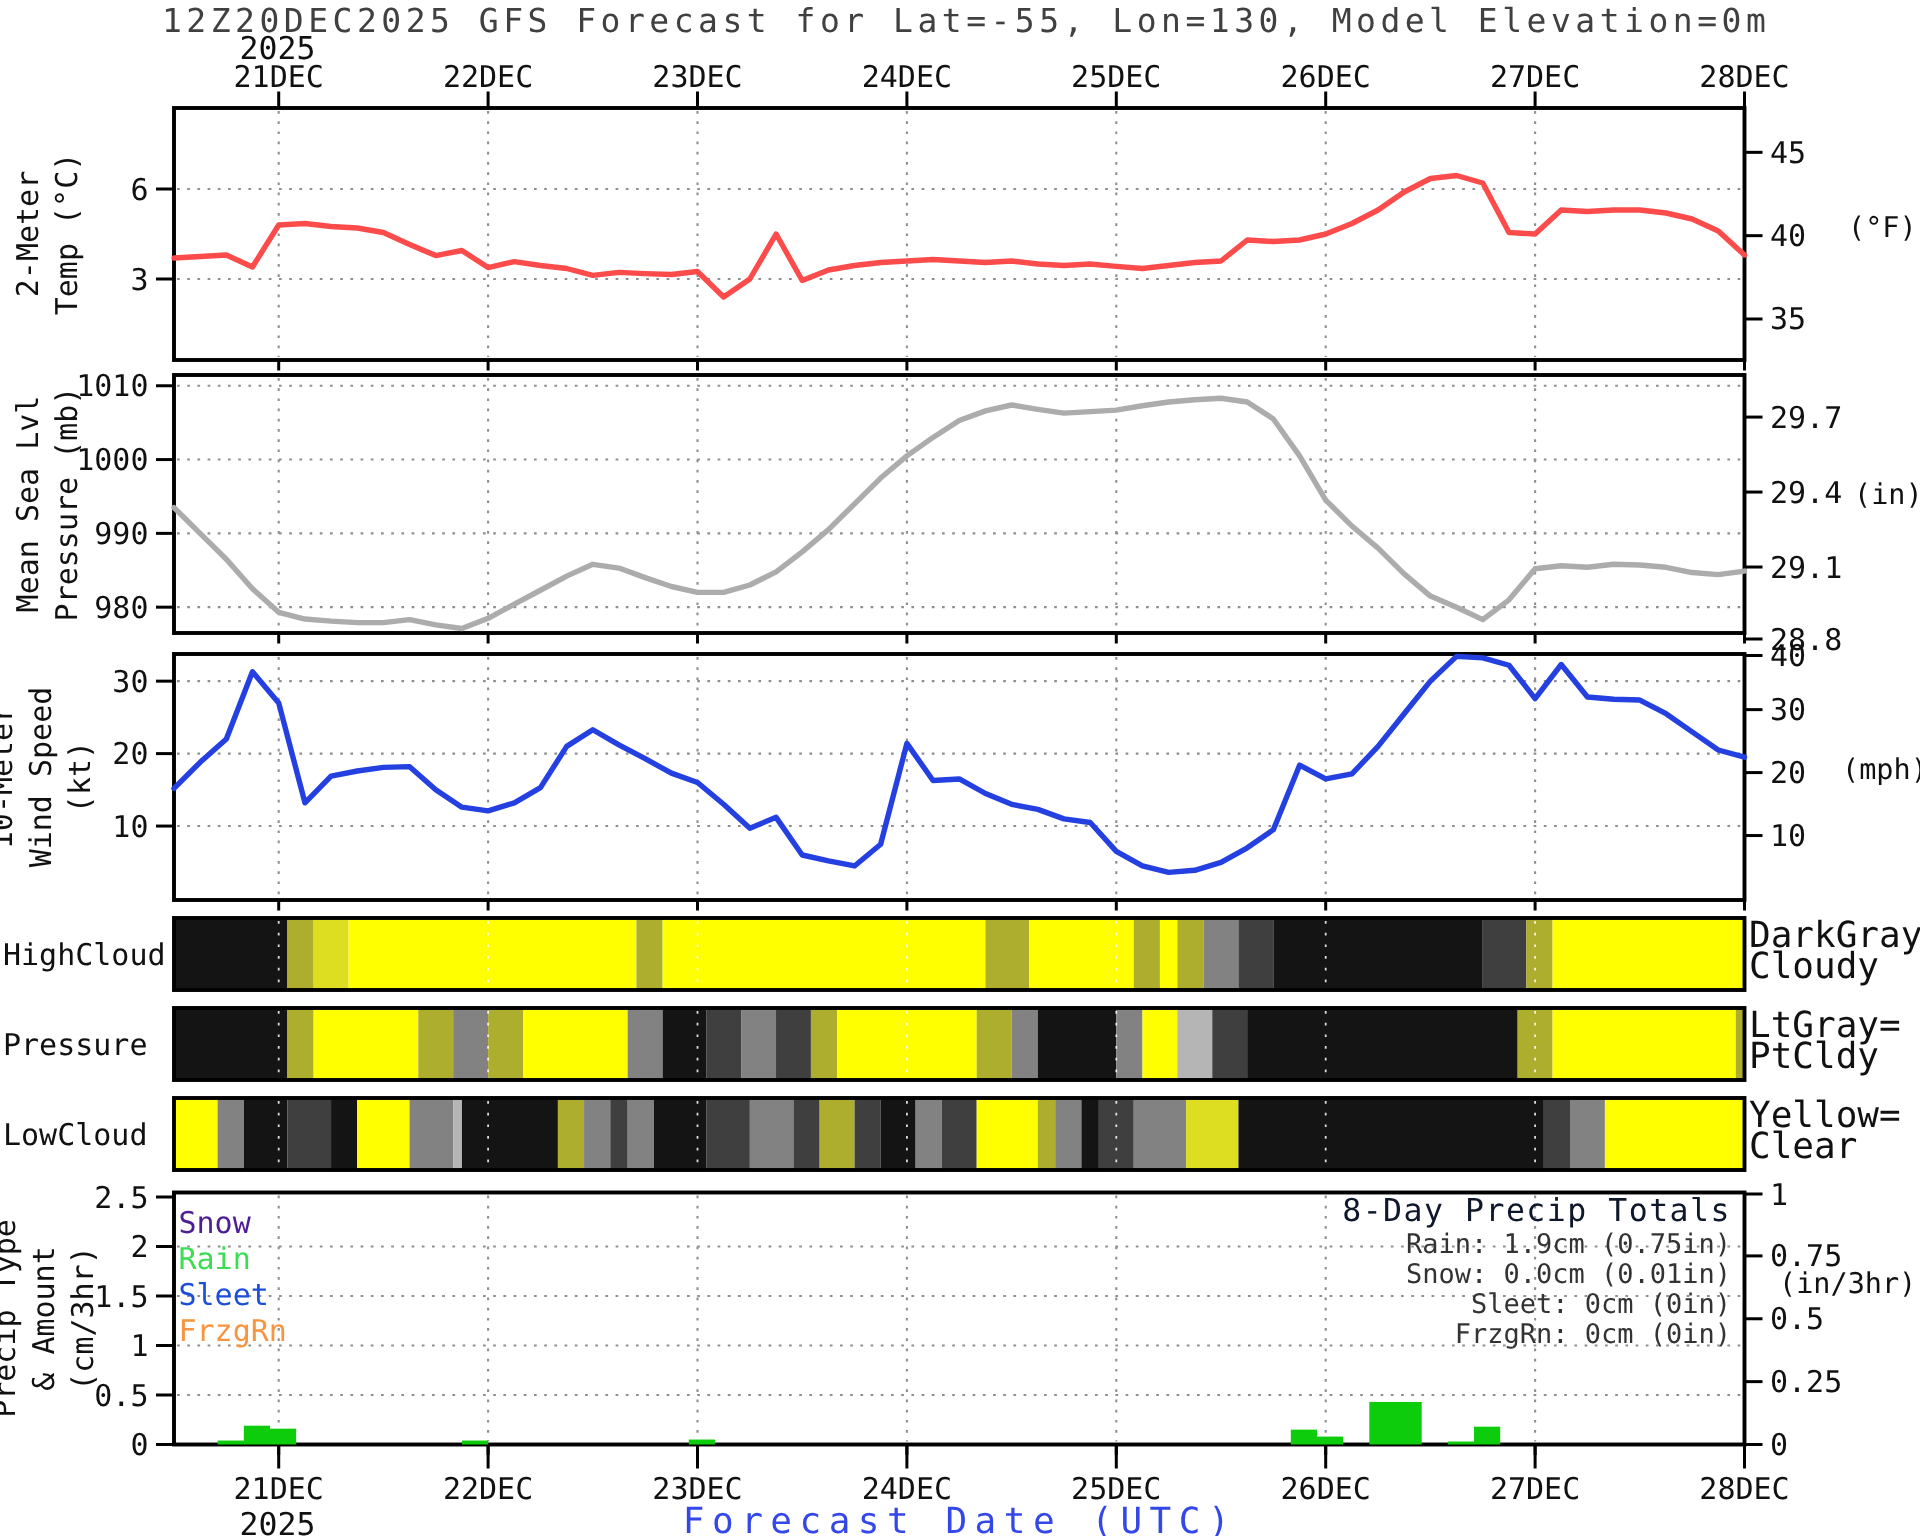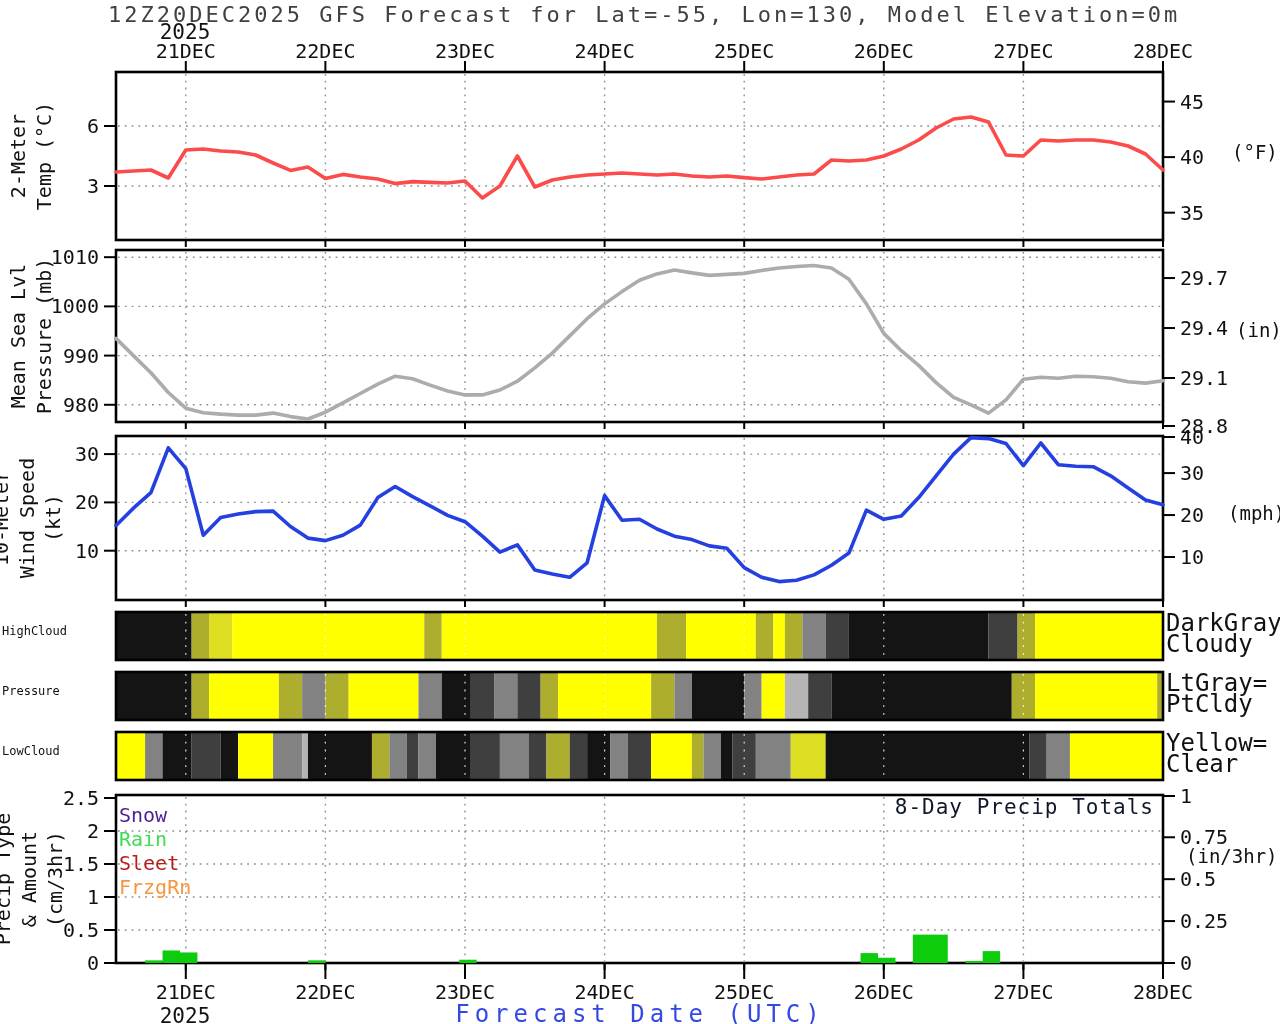--- a/index.html
+++ b/index.html
@@ -7,21 +7,21 @@
          font-family:"DejaVu Sans Mono",monospace;color:#111}
   #plot{position:absolute;left:0;top:0}
   .abs{position:absolute;white-space:pre}
   .title{left:108px;top:2px;font-size:22px;letter-spacing:3px;color:#404040}
   .year-top{left:125px;top:20px;width:120px;text-align:center;font-size:21px;color:#111}
   .year-bottom{left:125px;top:1004px;width:120px;text-align:center;font-size:21px;color:#111}
   .xaxis-title{left:390px;top:1000px;width:500px;text-align:center;font-size:24px;letter-spacing:5px;color:#3448e8}
   .ylab{position:absolute;transform:translate(-50%,-50%) rotate(-90deg);white-space:pre;
         text-align:center;font-size:20px;line-height:26px;color:#111}
   .runit{position:absolute;transform:translate(0,-50%);font-size:19px;color:#111;white-space:pre}
-  .cloudlab{position:absolute;left:2px;font-size:12px;color:#111}
+  .cloudlab{position:absolute;left:2px;font-size:20px;color:#111}
   .cloudleg{position:absolute;left:1166px;font-size:24px;line-height:21px;color:#111;white-space:pre}
   .pleg{position:absolute;left:119px;top:803px;font-size:20px;line-height:24px}
   .totals{position:absolute;right:126px;top:795px;text-align:right}
   .totals .t-title{font-size:21px;letter-spacing:1px;margin-bottom:1px}
   .totals .t-line{font-size:18px;line-height:20px;color:#333}
 </style>
 </head>
 <body>
 
 <div id="stage">
@@ -337,23 +337,29 @@
   <div class="cloudleg" style="top:613px">DarkGray=
 Cloudy</div>
   <div class="cloudleg" style="top:673px">LtGray=
 PtCldy</div>
   <div class="cloudleg" style="top:733px">Yellow=
 Clear</div>
 
   <div class="pleg" id="precip-legend">
       <div style="color: #4c1d95;">Snow</div>
       <div style="color: rgb(60, 221, 84);">Rain</div>
-      <div style="color: #b91c1c;">Sleet</div>
+      <div style="color: #1d4ed8;">Sleet</div>
       <div style="color: rgb(247, 149, 64);">FrzgRn</div>
     </div>
 
   <div class="totals">
     <div class="t-title" id="totals-title" style="color: #0f172a;">8-Day Precip Totals</div>
+    <div id="totals-lines">
+        <div class="t-line">Rain: 1.9cm (0.75in)</div>
+        <div class="t-line">Snow: 0.0cm (0.01in)</div>
+        <div class="t-line">Sleet: 0cm (0in)</div>
+        <div class="t-line">FrzgRn: 0cm (0in)</div>
+      </div>
   </div>
 
   <div class="abs year-bottom">2025</div>
   <div class="abs xaxis-title">Forecast Date (UTC)</div>
 </div>
 
 </body></html>

